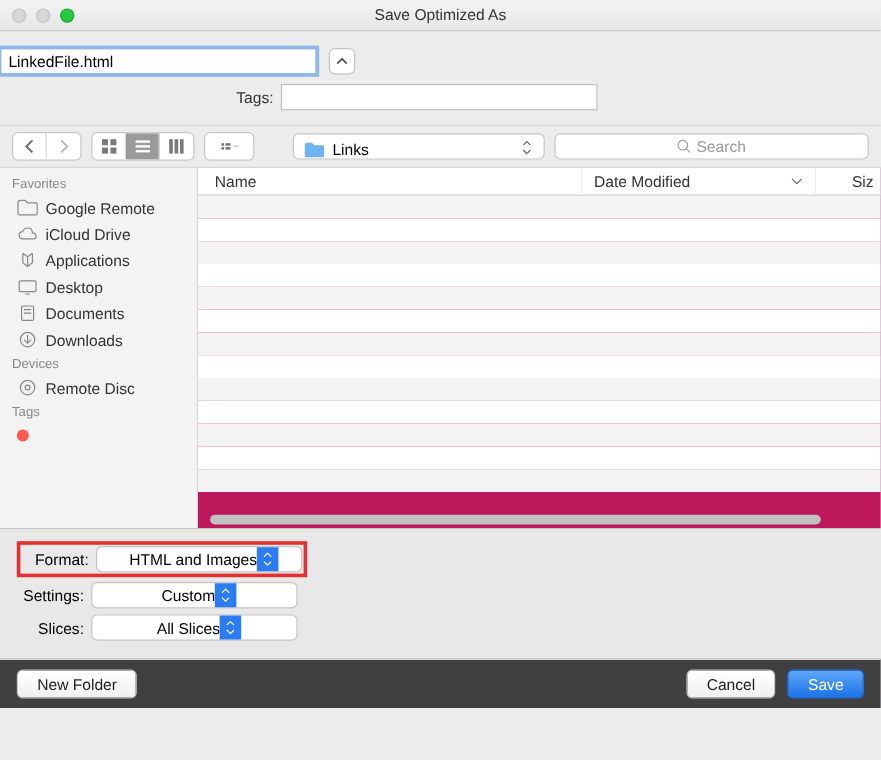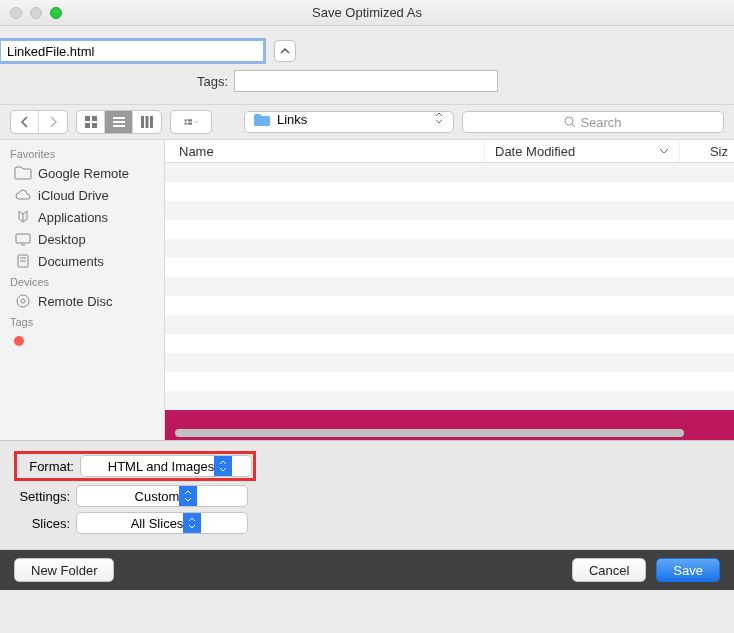--- a/index.html
+++ b/index.html
@@ -18,21 +18,21 @@
 .finput.saveas { width: 264px; outline: 3px solid #8fb8e8; outline-offset: -1px; border-color: #6aa0df; }
 .finput.tags { width: 264px; }
 .collapse-btn { width: 22px; height: 22px; margin-left: 10px; border: 1px solid #c4c4c4; border-radius: 5px; background: #fff; display: flex; align-items: center; justify-content: center; }
 .collapse-btn svg { width: 10px; height: 10px; }
 .toolbar { height: 36px; background: #ececec; border-top: 1px solid #d7d7d7; border-bottom: 1px solid #d7d7d7; display: flex; align-items: center; padding: 0 10px; gap: 8px; }
 .btngroup { display: flex; border: 1px solid #c6c6c6; border-radius: 5px; overflow: hidden; background: #fff; }
 .btnseg { width: 28px; height: 22px; display: flex; align-items: center; justify-content: center; border-right: 1px solid #d8d8d8; }
 .btnseg:last-child { border-right: none; }
 .btnseg.active { background: #9a9a9a; }
 .btnseg svg { width: 14px; height: 14px; }
-.locselect { flex: 0 0 210px; height: 22px; border: 1px solid #c6c6c6; border-radius: 5px; background: #fff; display: flex; align-items: flex-start; padding: 0 8px; justify-content: space-between; }
+.locselect { flex: 0 0 210px; height: 22px; border: 1px solid #c6c6c6; border-radius: 5px; background: #fff; display: flex; align-items: flex-end; padding: 0 8px; justify-content: space-between; }
 .foldericon { width: 18px; height: 14px; margin-right: 6px; }
 .locselect .updown { width: 10px; }
 .searchbox { flex: 1; height: 22px; border: 1px solid #c6c6c6; border-radius: 5px; background: #fff; display: flex; align-items: center; justify-content: center; color: #9a9a9a; gap: 4px; }
 .searchbox svg { width: 12px; height: 12px; }
 .main { display: flex; height: 300px; background: #be185d; }
 .sidebar { width: 165px; background: #f4f3f3; border-right: 1px solid #d9d9d9; padding: 4px 0; overflow: hidden; }
 .sbh { color: #888; font-size: 11px; padding: 4px 10px 2px 10px; }
 .sbitem { display: flex; align-items: center; padding: 3px 10px 3px 14px; gap: 6px; color: #333; }
 .sbitem svg, .sbitem .ic { width: 18px; height: 16px; flex-shrink: 0; }
 .filelist { flex: 1; position: relative; }
@@ -187,20 +187,27 @@
       <span>Desktop</span>
     </div>
     <div class="sbitem">
       <svg viewBox="0 0 18 16">
           <rect x="4" y="2" width="10" height="12" rx="1" fill="none" stroke="#888"></rect>
           <line x1="6" y1="5" x2="12" y2="5" stroke="#888"></line>
           <line x1="6" y1="8" x2="12" y2="8" stroke="#888"></line>
         </svg>
       <span>Documents</span>
     </div>
+    <div class="sbitem">
+      <svg viewBox="0 0 18 16">
+          <circle cx="9" cy="8" r="6" fill="none" stroke="#888"></circle>
+          <path d="M9 4 L9 10 M6 8 L9 11 L12 8" fill="none" stroke="#888"></path>
+        </svg>
+      <span>Downloads</span>
+    </div>
     <div class="sbh">Devices</div>
     <div class="sbitem">
       <svg viewBox="0 0 18 16">
           <circle cx="9" cy="8" r="6" fill="none" stroke="#888"></circle>
           <circle cx="9" cy="8" r="2" fill="none" stroke="#888"></circle>
         </svg>
       <span>Remote Disc</span>
     </div>
     <div class="sbh">Tags</div>
     <div class="sbitem">

